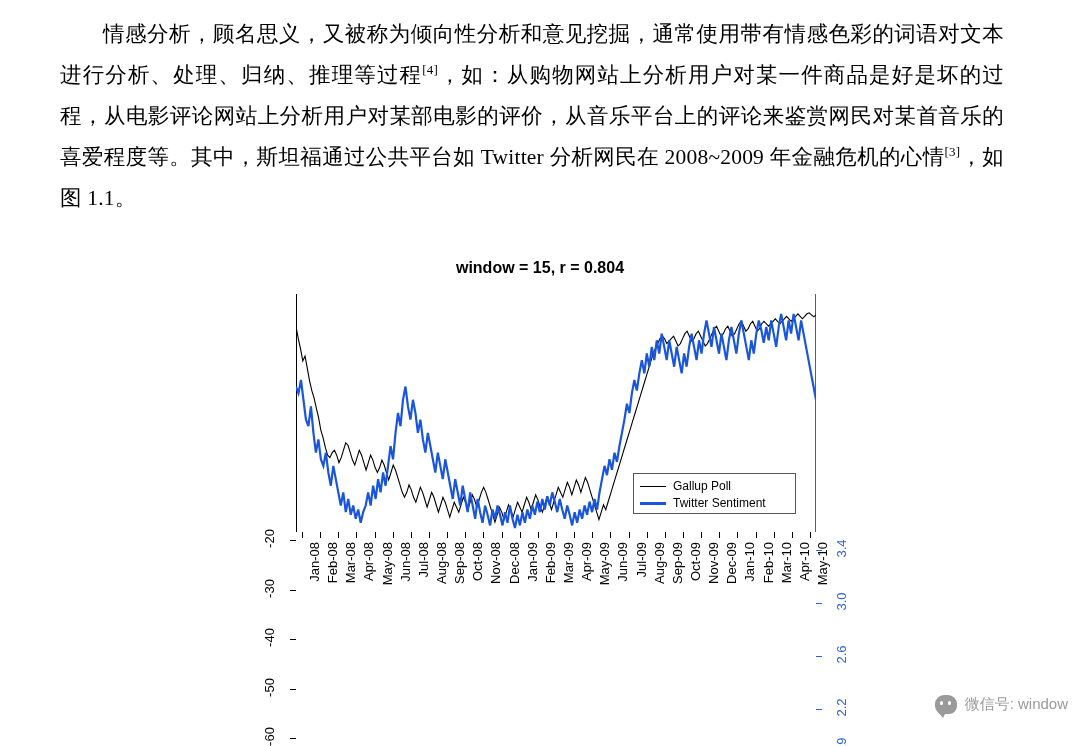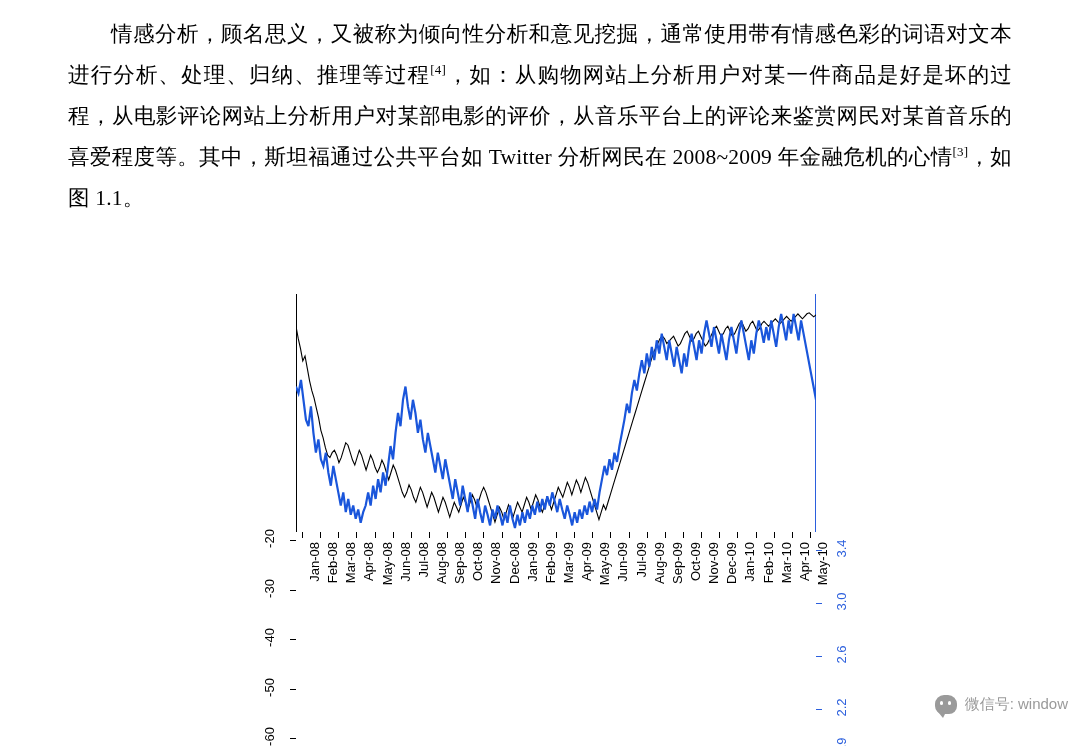--- a/index.html
+++ b/index.html
@@ -12,21 +12,21 @@
     height: 746px;
     position: relative;
     font-family: "Liberation Serif", serif;
     color: #000;
     overflow: hidden;
   }
 
   
   .page-body {
     position: absolute;
-    left: 68px;
+    left: 60px;
     top: 14px;
     width: 944px;
   }
   .para {
     font-size: 21.5px;
     line-height: 41px;
     text-align: justify;
     text-justify: inter-ideograph;
     text-indent: 2em;
     margin: 0;
@@ -176,20 +176,21 @@
 </style>
 </head>
 <body>
 
 <div class="page-body">
   <p class="para"><span>情感分析，顾名思义，又被称为倾向性分析和意见挖掘，通常使用带有情感色彩的词语对文本进行分析、处理、归纳、推理等过程</span><span class="sup">[4]</span><span>，如：从购物网站上分析用户对某一件商品是好是坏的过程，从电影评论网站上分析用户对某部电影的评价，从音乐平台上的评论来鉴赏网民对某首音乐的喜爱程度等。其中，斯坦福通过公共平台如 Twitter 分析网民在 2008~2009 年金融危机的心情</span><span class="sup">[3]</span><span>，如图 1.1。</span></p>
 </div>
 
 <div class="figure-wrap">
 
+  <div class="chart-title">window = 15, r = 0.804</div>
 
   <div class="plot-area">
     <div class="axis-line-left"></div>
     <div class="axis-line-right"></div>
     <svg class="plot-box" id="chart-svg" viewBox="0 0 520 238" preserveAspectRatio="none">
         <path d="M0.00 32.23 L2.26 44.63 L4.52 54.54 L6.78 66.94 L9.04 61.98 L11.30 74.38 L13.57 86.77 L15.83 96.69 L18.09 104.13 L20.35 114.04 L22.61 123.96 L24.87 136.35 L27.13 143.79 L29.39 153.71 L31.65 161.15 L33.91 163.63 L36.17 158.67 L38.43 156.19 L40.70 161.15 L42.96 168.58 L45.22 163.63 L47.48 156.19 L49.74 148.75 L52.00 151.23 L54.26 158.67 L56.52 166.10 L58.78 171.06 L61.04 163.63 L63.30 156.19 L65.57 161.15 L67.83 168.58 L70.09 176.02 L72.35 168.58 L74.61 161.15 L76.87 166.10 L79.13 173.54 L81.39 178.50 L83.65 173.54 L85.91 166.10 L88.17 171.06 L90.43 178.50 L92.70 185.94 L94.96 178.50 L97.22 171.06 L99.48 176.02 L101.74 183.46 L104.00 190.90 L106.26 198.33 L108.52 203.29 L110.78 198.33 L113.04 190.90 L115.30 195.85 L117.57 203.29 L119.83 208.25 L122.09 200.81 L124.35 193.38 L126.61 198.33 L128.87 205.77 L131.13 213.21 L133.39 205.77 L135.65 198.33 L137.91 203.29 L140.17 210.73 L142.43 218.17 L144.70 210.73 L146.96 203.29 L149.22 208.25 L151.48 215.69 L153.74 223.13 L156.00 215.69 L158.26 208.25 L160.52 213.21 L162.78 218.17 L165.04 210.73 L167.30 203.29 L169.57 208.25 L171.83 215.69 L174.09 208.25 L176.35 200.81 L178.61 205.77 L180.87 213.21 L183.13 205.77 L185.39 198.33 L187.65 193.38 L189.91 198.33 L192.17 205.77 L194.43 213.21 L196.70 220.65 L198.96 228.08 L201.22 220.65 L203.48 213.21 L205.74 218.17 L208.00 225.60 L210.26 218.17 L212.52 210.73 L214.78 215.69 L217.04 223.13 L219.30 215.69 L221.57 208.25 L223.83 213.21 L226.09 218.17 L228.35 210.73 L230.61 203.29 L232.87 208.25 L235.13 215.69 L237.39 208.25 L239.65 200.81 L241.91 205.77 L244.17 213.21 L246.43 218.17 L248.70 210.73 L250.96 203.29 L253.22 208.25 L255.48 215.69 L257.74 208.25 L260.00 200.81 L262.26 193.38 L264.52 198.33 L266.78 203.29 L269.04 195.85 L271.30 188.42 L273.57 193.38 L275.83 200.81 L278.09 193.38 L280.35 185.94 L282.61 190.90 L284.87 198.33 L287.13 190.90 L289.39 183.46 L291.65 188.42 L293.91 195.85 L296.17 203.29 L298.43 210.73 L300.70 218.17 L302.96 225.60 L305.22 218.17 L307.48 210.73 L309.74 215.69 L312.00 208.25 L314.26 200.81 L316.52 193.38 L318.78 185.94 L321.04 178.50 L323.30 171.06 L325.57 163.63 L327.83 156.19 L330.09 148.75 L332.35 141.31 L334.61 133.88 L336.87 126.44 L339.13 119.00 L341.39 111.56 L343.65 104.13 L345.91 96.69 L348.17 89.25 L350.43 81.81 L352.70 74.38 L354.96 66.94 L357.22 59.50 L359.48 54.54 L361.74 49.58 L364.00 44.63 L366.26 42.15 L368.52 44.63 L370.78 49.58 L373.04 47.10 L375.30 44.63 L377.57 42.15 L379.83 47.10 L382.09 52.06 L384.35 49.58 L386.61 44.63 L388.87 39.67 L391.13 37.19 L393.39 42.15 L395.65 47.10 L397.91 44.63 L400.17 39.67 L402.43 37.19 L404.70 42.15 L406.96 47.10 L409.22 52.06 L411.48 49.58 L413.74 44.63 L416.00 39.67 L418.26 34.71 L420.52 32.23 L422.78 37.19 L425.04 42.15 L427.30 39.67 L429.57 34.71 L431.83 32.23 L434.09 37.19 L436.35 42.15 L438.61 39.67 L440.87 34.71 L443.13 29.75 L445.39 27.27 L447.65 32.23 L449.91 37.19 L452.17 34.71 L454.43 29.75 L456.70 27.27 L458.96 32.23 L461.22 37.19 L463.48 34.71 L465.74 29.75 L468.00 27.27 L470.26 29.75 L472.52 32.23 L474.78 29.75 L477.04 27.27 L479.30 24.79 L481.57 27.27 L483.83 29.75 L486.09 27.27 L488.35 24.79 L490.61 22.31 L492.87 24.79 L495.13 27.27 L497.39 24.79 L499.65 22.31 L501.91 19.83 L504.17 22.31 L506.43 24.79 L508.70 22.31 L510.96 19.83 L513.22 18.84 L515.48 20.83 L517.74 22.81 L520.00 20.83" fill="none" stroke="#000000" stroke-width="1.1" vector-effect="non-scaling-stroke"></path>
         <path d="M0.00 92.56 L2.49 99.17 L4.98 85.94 L7.46 105.78 L9.95 125.61 L12.44 132.22 L14.93 112.39 L17.42 138.83 L19.90 158.67 L22.39 145.44 L24.88 165.28 L27.37 171.89 L29.86 158.67 L32.34 178.50 L34.83 191.72 L37.32 171.89 L39.81 185.11 L42.30 198.33 L44.78 211.56 L47.27 198.33 L49.76 218.17 L52.25 204.94 L54.74 220.81 L57.22 211.56 L59.71 224.78 L62.20 215.52 L64.69 228.74 L67.18 218.17 L69.67 211.56 L72.15 198.33 L74.64 211.56 L77.13 191.72 L79.62 204.94 L82.11 185.11 L84.59 198.33 L87.08 178.50 L89.57 191.72 L92.06 171.89 L94.55 152.06 L97.03 165.28 L99.52 138.83 L102.01 119.00 L104.50 132.22 L106.99 105.78 L109.47 92.56 L111.96 112.39 L114.45 125.61 L116.94 105.78 L119.43 119.00 L121.91 138.83 L124.40 125.61 L126.89 145.44 L129.38 158.67 L131.87 138.83 L134.35 152.06 L136.84 165.28 L139.33 178.50 L141.82 158.67 L144.31 171.89 L146.79 185.11 L149.28 165.28 L151.77 178.50 L154.26 191.72 L156.75 204.94 L159.23 185.11 L161.72 198.33 L164.21 211.56 L166.70 191.72 L169.19 204.94 L171.67 218.17 L174.16 198.33 L176.65 211.56 L179.14 224.78 L181.63 204.94 L184.11 218.17 L186.60 228.74 L189.09 211.56 L191.58 220.81 L194.07 231.39 L196.56 215.52 L199.04 224.78 L201.53 211.56 L204.02 220.81 L206.51 231.39 L209.00 218.17 L211.48 228.74 L213.97 211.56 L216.46 224.78 L218.95 234.03 L221.44 220.81 L223.92 231.39 L226.41 218.17 L228.90 228.74 L231.39 215.52 L233.88 224.78 L236.36 211.56 L238.85 220.81 L241.34 207.59 L243.83 218.17 L246.32 204.94 L248.80 215.52 L251.29 202.30 L253.78 211.56 L256.27 198.33 L258.76 207.59 L261.24 218.17 L263.73 204.94 L266.22 215.52 L268.71 224.78 L271.20 211.56 L273.68 220.81 L276.17 231.39 L278.66 218.17 L281.15 228.74 L283.64 215.52 L286.12 224.78 L288.61 211.56 L291.10 220.81 L293.59 207.59 L296.08 218.17 L298.56 204.94 L301.05 215.52 L303.54 198.33 L306.03 185.11 L308.52 171.89 L311.00 181.14 L313.49 165.28 L315.98 175.86 L318.47 158.67 L320.96 167.92 L323.44 152.06 L325.93 138.83 L328.42 125.61 L330.91 109.74 L333.40 119.00 L335.89 99.17 L338.37 85.94 L340.86 96.52 L343.35 79.33 L345.84 66.11 L348.33 79.33 L350.81 59.50 L353.30 72.72 L355.79 52.89 L358.28 66.11 L360.77 46.28 L363.25 59.50 L365.74 39.67 L368.23 52.89 L370.72 66.11 L373.21 46.28 L375.69 59.50 L378.18 72.72 L380.67 52.89 L383.16 66.11 L385.65 79.33 L388.13 59.50 L390.62 72.72 L393.11 52.89 L395.60 39.67 L398.09 52.89 L400.57 66.11 L403.06 46.28 L405.55 59.50 L408.04 39.67 L410.53 26.44 L413.01 39.67 L415.50 52.89 L417.99 33.06 L420.48 46.28 L422.97 59.50 L425.45 39.67 L427.94 52.89 L430.43 66.11 L432.92 46.28 L435.41 33.06 L437.89 46.28 L440.38 59.50 L442.87 39.67 L445.36 26.44 L447.85 39.67 L450.33 52.89 L452.82 66.11 L455.31 46.28 L457.80 59.50 L460.29 39.67 L462.78 26.44 L465.26 35.70 L467.75 48.92 L470.24 33.06 L472.73 46.28 L475.22 26.44 L477.70 39.67 L480.19 52.89 L482.68 33.06 L485.17 19.83 L487.66 33.06 L490.14 46.28 L492.63 26.44 L495.12 39.67 L497.61 19.83 L500.10 33.06 L502.58 46.28 L505.07 26.44 L507.56 39.67 L510.05 52.89 L512.54 66.11 L515.02 79.33 L517.51 92.56 L520.00 105.78" fill="none" stroke="#1a56db" stroke-width="2.2" vector-effect="non-scaling-stroke"></path>
       </svg>
   </div>
 
@@ -271,20 +272,30 @@
       <div class="xtick-mark" style="left: 459.571px;"></div>
       <div style="position: absolute; left: 464.571px; top: 10px; font-family: &quot;Liberation Sans&quot;, sans-serif; font-size: 13px; color: rgb(0, 0, 0); white-space: nowrap; transform-origin: 0px 0px; transform: rotate(-90deg) translate(-100%, 0px);">Feb-10</div>
       <div class="xtick-mark" style="left: 477.714px;"></div>
       <div style="position: absolute; left: 482.714px; top: 10px; font-family: &quot;Liberation Sans&quot;, sans-serif; font-size: 13px; color: rgb(0, 0, 0); white-space: nowrap; transform-origin: 0px 0px; transform: rotate(-90deg) translate(-100%, 0px);">Mar-10</div>
       <div class="xtick-mark" style="left: 495.857px;"></div>
       <div style="position: absolute; left: 500.857px; top: 10px; font-family: &quot;Liberation Sans&quot;, sans-serif; font-size: 13px; color: rgb(0, 0, 0); white-space: nowrap; transform-origin: 0px 0px; transform: rotate(-90deg) translate(-100%, 0px);">Apr-10</div>
       <div class="xtick-mark" style="left: 514px;"></div>
       <div style="position: absolute; left: 519px; top: 10px; font-family: &quot;Liberation Sans&quot;, sans-serif; font-size: 13px; color: rgb(0, 0, 0); white-space: nowrap; transform-origin: 0px 0px; transform: rotate(-90deg) translate(-100%, 0px);">May-10</div>
     </div>
 
+  <div class="legend">
+    <div class="legend-row r1">
+      <span class="legend-swatch" id="sw0" style="border-top-width: 1px; border-top-color: rgb(0, 0, 0);"></span>
+      <span class="legend-label">Gallup Poll</span>
+    </div>
+    <div class="legend-row r2">
+      <span class="legend-swatch" id="sw1" style="border-top-width: 3px; border-top-color: rgb(26, 86, 219);"></span>
+      <span class="legend-label">Twitter Sentiment</span>
+    </div>
+  </div>
 
 </div>
 
 <div class="watermark">
   <span class="wechat-badge">
     <span class="wechat-dot" style="left:5px;"></span>
     <span class="wechat-dot" style="left:13px;"></span>
   </span>
   <span>微信号: window</span>
 </div>

